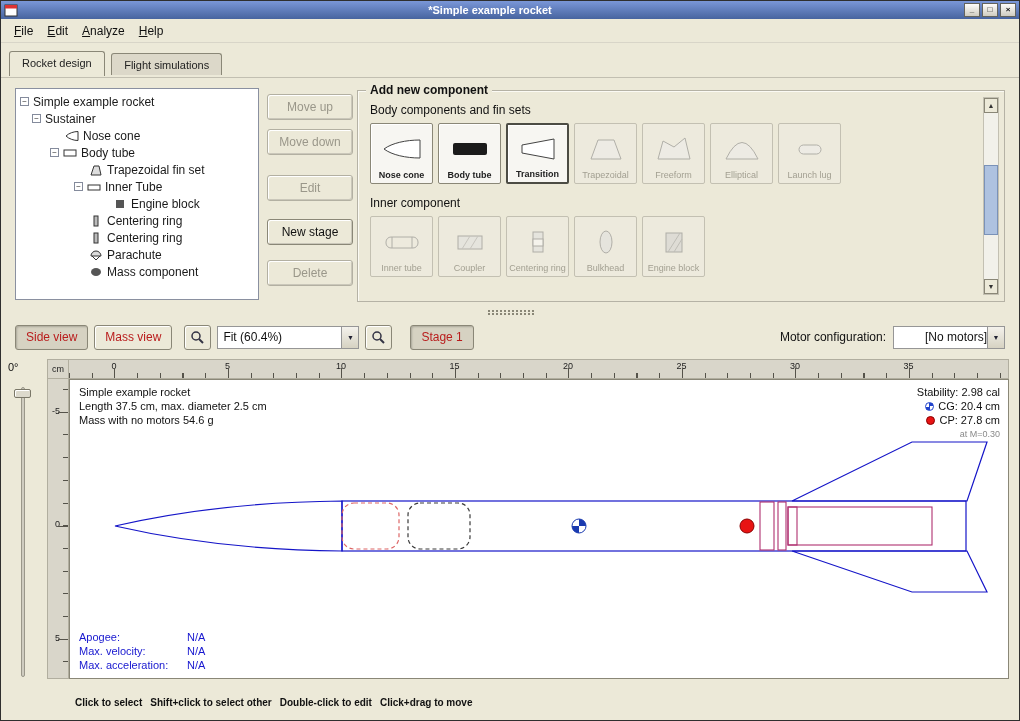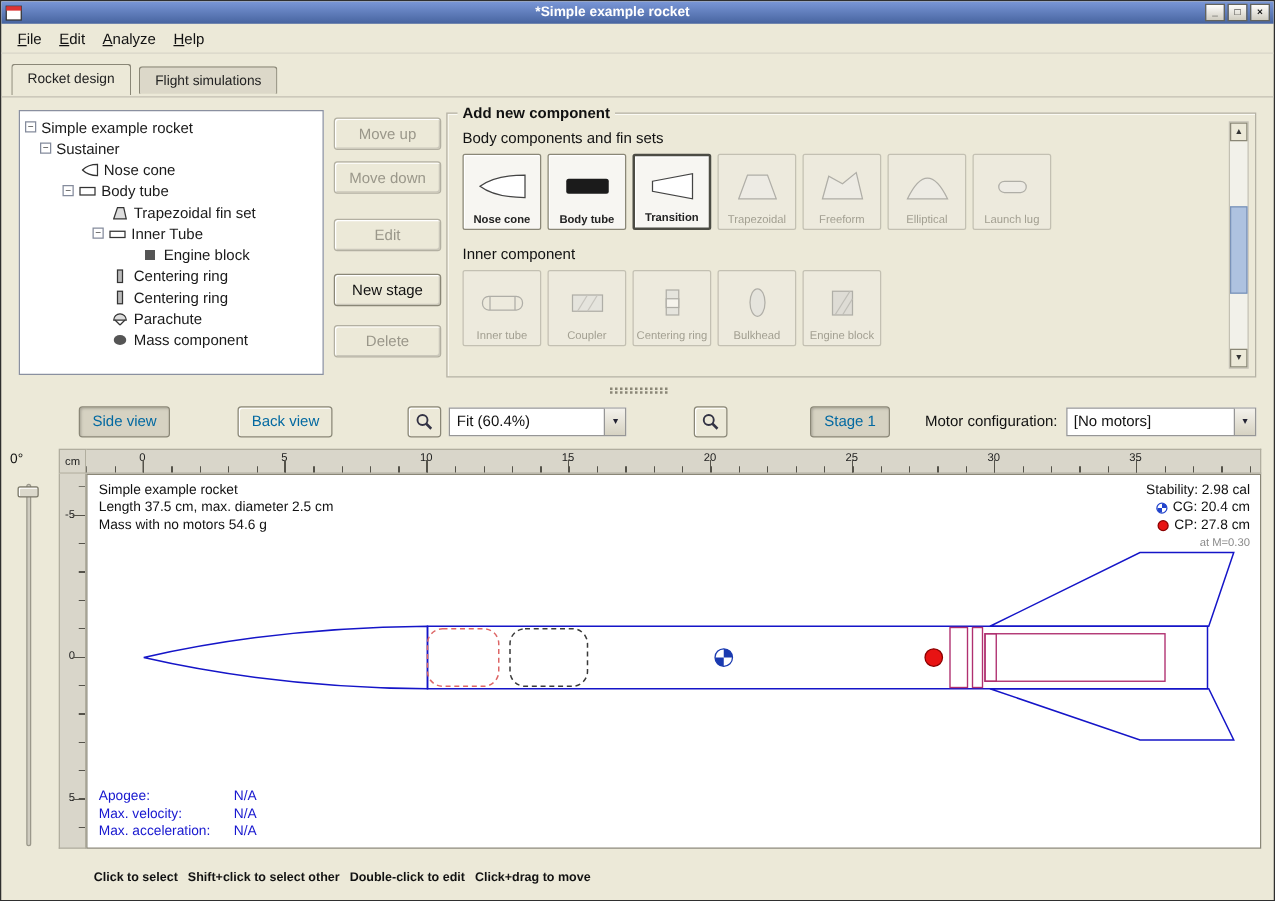--- a/index.html
+++ b/index.html
@@ -64,21 +64,21 @@
   .scroll-btn{position:absolute;left:0;right:0;height:15px;background:var(--panel);border:1px solid #8a8777;font-size:7px;line-height:13px;text-align:center;color:#333;}
   .scroll-btn.up{top:0}.scroll-btn.down{bottom:0}
   .scroll-thumb{position:absolute;left:0;right:0;top:34%;height:36%;background:var(--scroll_thumb);border:1px solid #7a92b8;}
 
   
   .splitter{height:12px;position:relative;}
   .grip{position:absolute;left:487px;top:3px;width:46px;height:5px;border-top:2px dotted #8a8777;border-bottom:2px dotted #8a8777;}
 
   
   .view-toolbar{display:flex;align-items:center;height:28px;margin:4px 14px 0 14px;font-size:12px;}
-  .tool-btn{height:25px;padding:0 10px;display:flex;align-items:center;gap:3px;background:var(--panel);border:1px solid #8a8777;border-radius:3px;box-shadow:inset 1px 1px 0 #fff;margin-right:6px;color:#0369a1;margin-left:48px;}
+  .tool-btn{height:25px;padding:0 10px;display:flex;align-items:center;gap:3px;background:var(--panel);border:1px solid #8a8777;border-radius:3px;box-shadow:inset 1px 1px 0 #fff;margin-right:6px;color:#b91c1c;}
   .tool-btn.pressed{background:#d6d2c2;box-shadow:inset 1px 1px 2px #aaa79a;}
   .icon-btn{width:27px;padding:0;justify-content:center;}
   .combo{height:23px;background:#fff;border:1px solid #969696;display:flex;align-items:center;width:142px;margin-right:6px;}
   .combo-text{flex:1;padding-left:5px;font-size:12px;color:#111;white-space:nowrap;overflow:hidden;}
   .combo-arrow{width:17px;align-self:stretch;background:linear-gradient(#f4f2ec,#d6d2c2);border-left:1px solid #969696;font-size:7px;display:flex;align-items:center;justify-content:center;color:#223;}
   .motor-zone{margin-left:auto;display:flex;align-items:center;}
   .motor-label{margin-right:7px;color:#111;}
   .gap12{width:6px;}
 
   
@@ -367,21 +367,21 @@
       </div>
     </div>
   </div>
 
   <div class="splitter">
       <span class="grip"></span>
     </div>
 
   <div class="view-toolbar">
     <span class="tool-btn pressed">Side view</span>
-    <span class="tool-btn">Back view</span>
+    <span class="tool-btn">Mass view</span>
     <span class="gap12"></span>
     <span class="tool-btn icon-btn">
         <svg width="15" height="15" viewBox="0 0 15 15">
           <circle cx="6" cy="6" r="4" fill="none" stroke="#334" stroke-width="1.5"></circle>
           <line x1="9" y1="9" x2="13" y2="13" stroke="#334" stroke-width="2"></line>
         </svg>
       </span>
     <span class="combo">
       <span class="combo-text">Fit (60.4%)</span>
       <span class="combo-arrow">▼</span>
@@ -390,21 +390,21 @@
         <svg width="15" height="15" viewBox="0 0 15 15">
           <circle cx="6" cy="6" r="4" fill="none" stroke="#334" stroke-width="1.5"></circle>
           <line x1="9" y1="9" x2="13" y2="13" stroke="#334" stroke-width="2"></line>
         </svg>
       </span>
     <span class="gap12"></span>
       <span class="gap12"></span>
     <span class="tool-btn pressed">Stage 1</span>
     <span class="motor-zone">
       <span class="motor-label">Motor configuration:</span>
-      <span class="combo" style="width:152px;margin-right:0;">
+      <span class="combo" style="width:112px;margin-right:0;text-align:right;">
         <span class="combo-text">[No motors]</span>
         <span class="combo-arrow">▼</span>
       </span>
     </span>
   </div>
 
   <div class="figure-area">
     <span class="rot-label">0°</span>
     <span class="rot-track"></span>
     <span class="rot-handle"></span>

